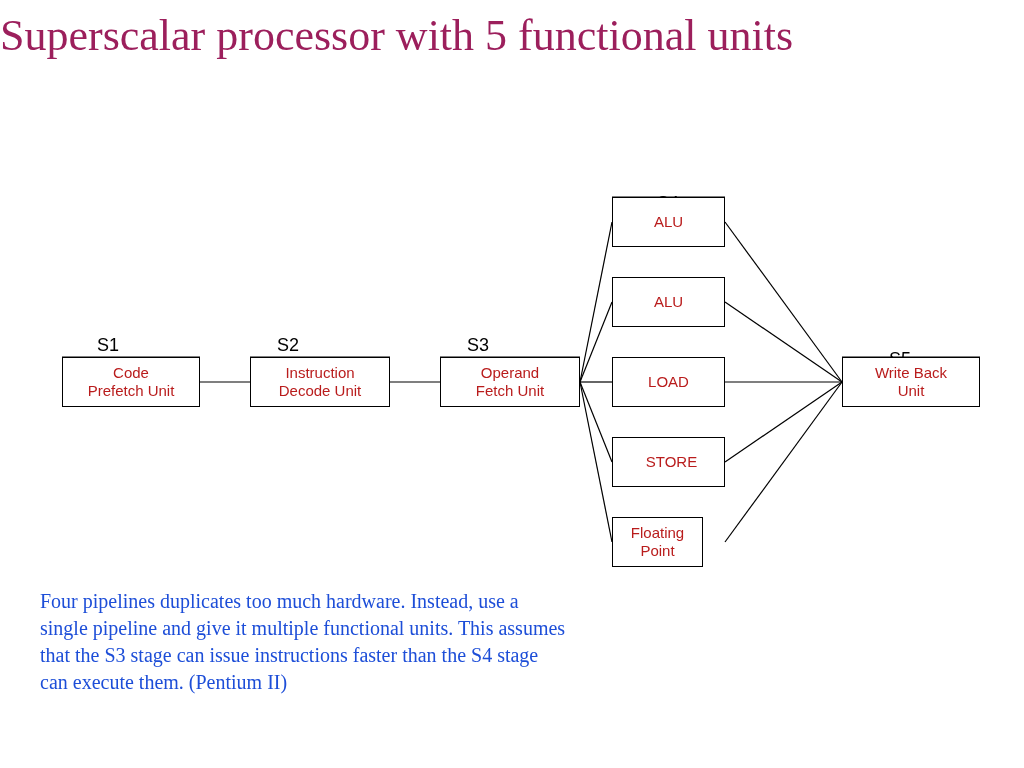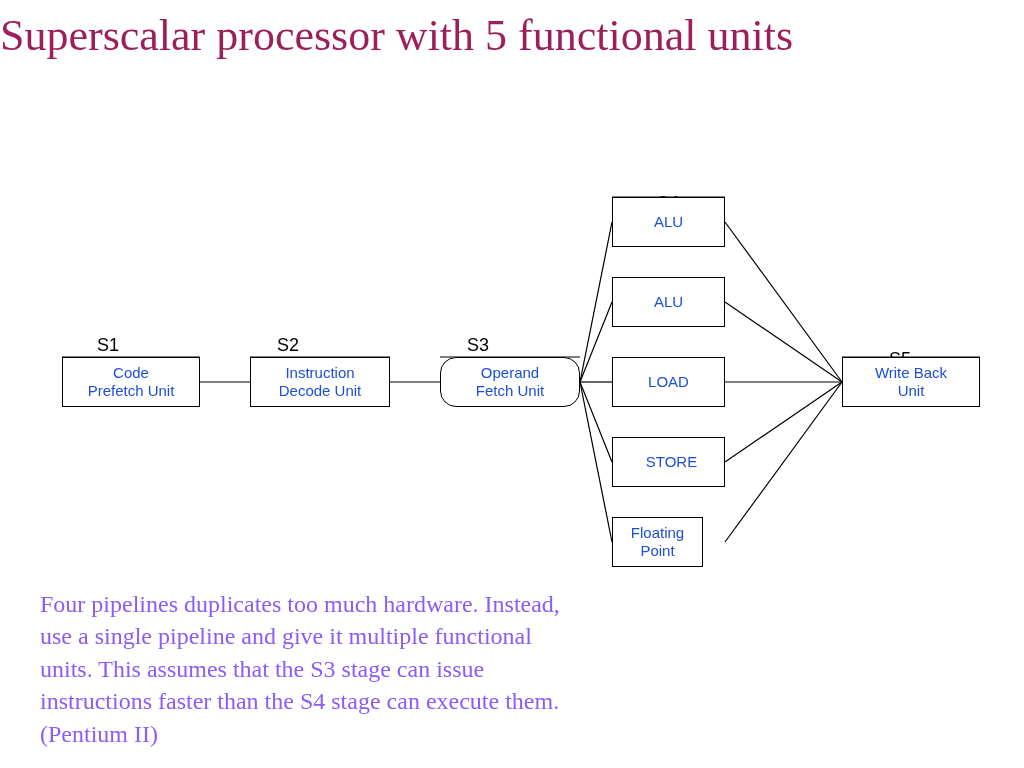--- a/index.html
+++ b/index.html
@@ -27,37 +27,37 @@
     font-size: 18px;
     color: #000;
     text-align: center;
   }
   .box {
     position: absolute;
     border: 1.5px solid #000;
     background: #fff;
     font-family: Arial, Helvetica, sans-serif;
     font-size: 15px;
-    color: #1d4ed8;
+    color: #b91c1c;
     display: flex;
     align-items: center;
     justify-content: center;
     text-align: center;
     padding: 2px;
     box-sizing: border-box;
     line-height: 1.2;
   }
   .caption {
     position: absolute;
     left: 40px;
     top: 588px;
     width: 530px;
-    font-size: 24px;
+    font-size: 20px;
     line-height: 1.35;
-    color: #8b5cf6;
+    color: #1d4ed8;
     font-family: "Times New Roman", Times, serif;
   }
   svg.connectors {
     position: absolute;
     left: 0;
     top: 0;
     width: 1024px;
     height: 768px;
     pointer-events: none;
   }
@@ -98,21 +98,21 @@
   <line x1="725" y1="302" x2="842" y2="382"></line>
   <line x1="725" y1="382" x2="842" y2="382"></line>
   <line x1="725" y1="462" x2="842" y2="382"></line>
   <line x1="725" y1="542" x2="842" y2="382"></line>
 </svg>
 
 <div class="box" style="left:62px; top:357px; width:138px; height:50px;">Code<br>Prefetch Unit</div>
 
 <div class="box" style="left:250px; top:357px; width:140px; height:50px;">Instruction<br>Decode Unit</div>
 
-<div class="box" style="left:440px; top:357px; width:140px; height:50px;border-radius:16px;">Operand<br>Fetch Unit</div>
+<div class="box" style="left:440px; top:357px; width:140px; height:50px;">Operand<br>Fetch Unit</div>
 
 <div class="box" style="left:612px; top:197px; width:113px; height:50px;">ALU</div>
 <div class="box" style="left:612px; top:277px; width:113px; height:50px;">ALU</div>
 <div class="box" style="left:612px; top:357px; width:113px; height:50px;">LOAD</div>
 <div class="box" style="left:612px; top:437px; width:113px; height:50px;padding-left:8px;">STORE</div>
 <div class="box" style="left:612px; top:517px; width:91px; height:50px;">Floating<br>Point</div>
 
 <div class="box" style="left:842px; top:357px; width:138px; height:50px;">Write Back<br>Unit</div>
 
 <div class="caption">Four pipelines duplicates too much hardware. Instead, use a single pipeline and give it multiple functional units.  This assumes that the S3 stage can issue instructions faster than the S4 stage can execute them. (Pentium II)</div>

